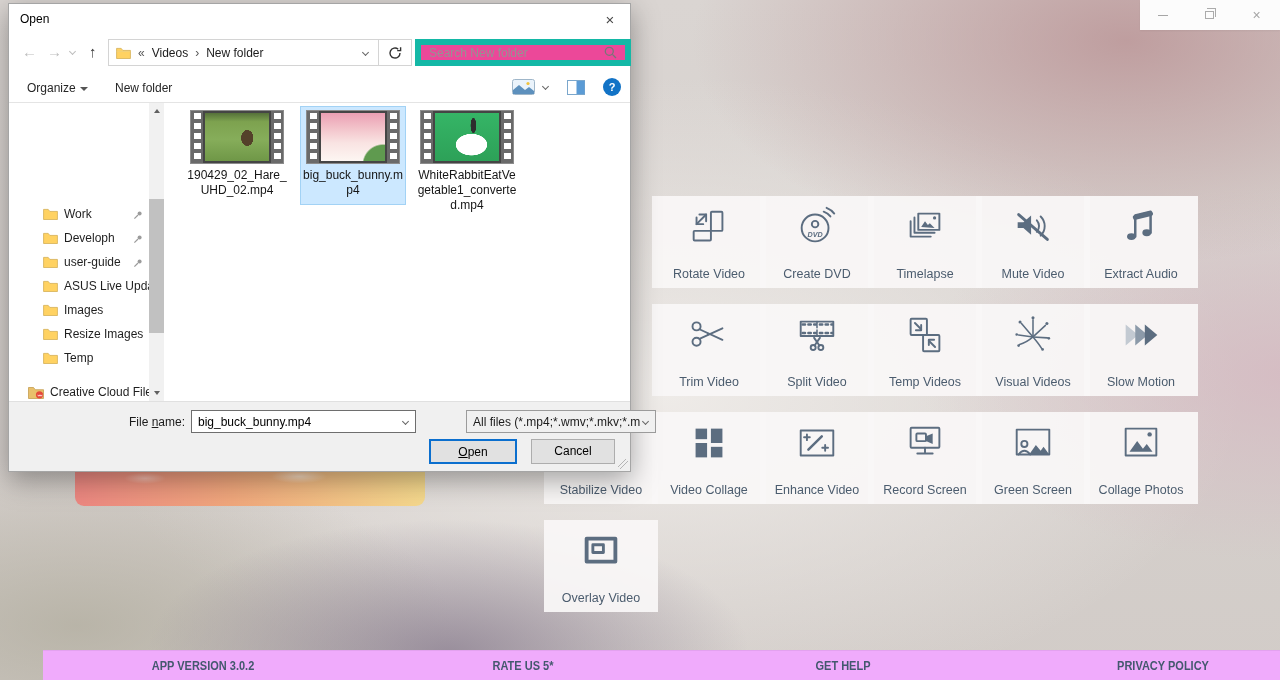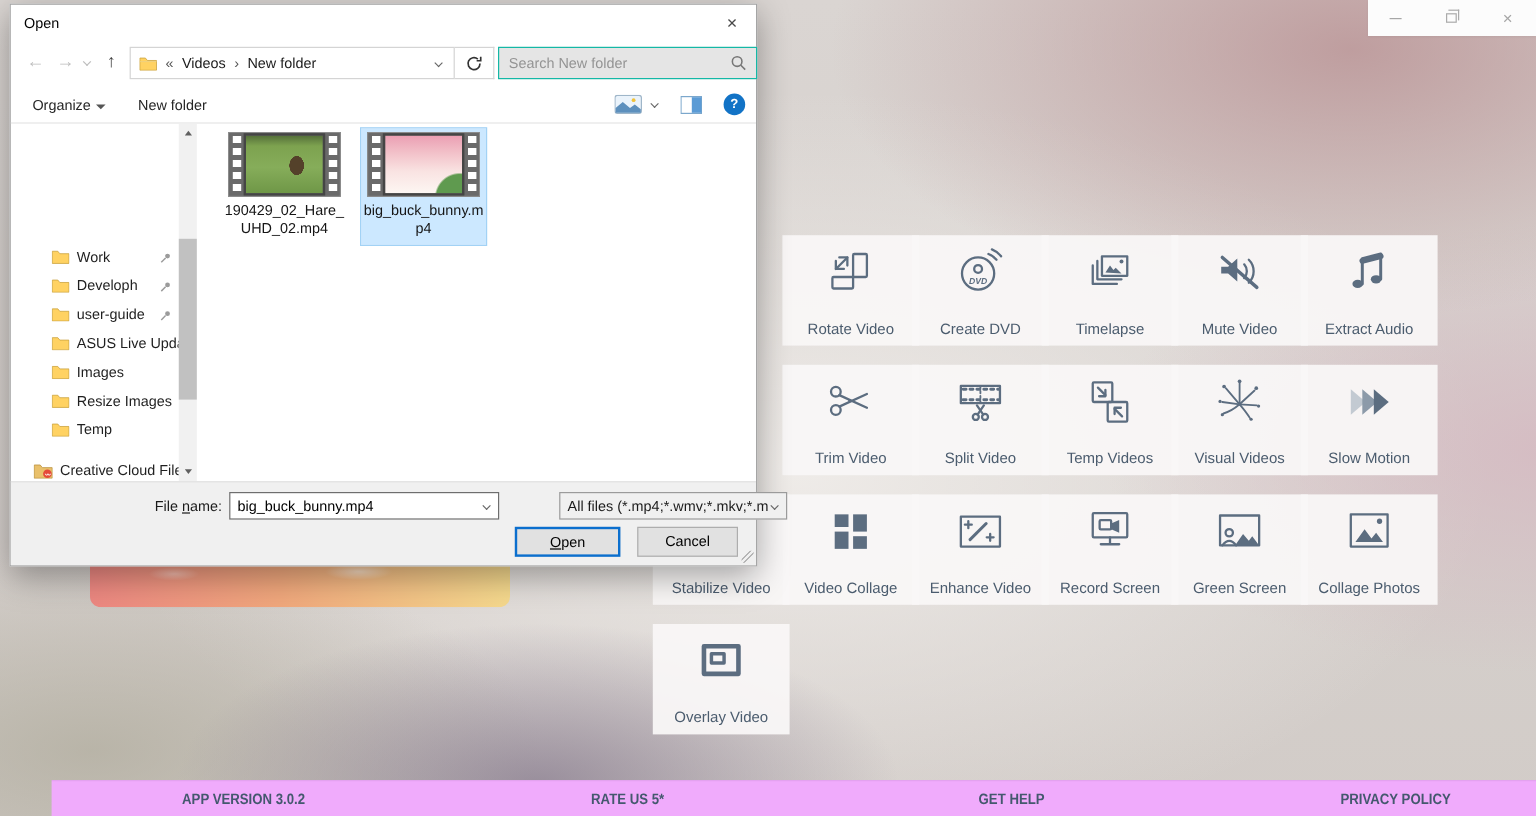--- a/index.html
+++ b/index.html
@@ -61,21 +61,21 @@
   .chev { display:inline-block; width:5px; height:5px; border-right:1.4px solid #666;
     border-bottom:1.4px solid #666; transform:rotate(45deg); }
   .chev-lite { border-color:#bdbdbd; }
   .crumb-box { position:absolute; left:99px; top:35px; width:271px; height:27px;
     border:1px solid #d4d4d4; display:flex; align-items:center; background:#fff; }
   .crumb-box > * { margin-left:7px; }
   .crumb-chev { margin-left:auto; margin-right:10px; }
   .refresh-box { position:absolute; left:370px; top:35px; width:33px; height:27px;
     border:1px solid #d4d4d4; border-left:none; display:flex; align-items:center; justify-content:center; }
   .search-box { position:absolute; left:406px; top:35px; width:216px; height:27px;
-    border:1px solid #14b8a6; display:flex; align-items:center; background:#e5e5e5; }
+    border:6px solid #14b8a6; display:flex; align-items:center; background:#ec4899; }
   .search-box input { flex:1; border:none; outline:none; padding:0 6px 0 8px; font-size:12px;
     font-family:inherit; color:#333; background:transparent; }
   .search-box input::placeholder { color:#949494; }
   .search-icon { margin-right:8px; flex:0 0 auto; }
   .toolbar-item { position:absolute; top:77px; font-size:12px; color:#262626; }
   .tb-caret { display:inline-block; width:0; height:0; border-left:4px solid transparent;
     border-right:4px solid transparent; border-top:4px solid #555; margin-left:4px; vertical-align:middle; }
   .tb-view { position:absolute; left:503px; top:75px; }
   .tb-pane { position:absolute; left:558px; top:76px; }
   .tb-help { position:absolute; left:594px; top:74px; width:18px; height:18px; border-radius:50%;
@@ -481,20 +481,28 @@
       <div class="fname">190429_02_Hare_UHD_02.mp4</div>
     </div>
     <div class="file-item sel" style="left:292px">
       <div class="thumb">
         <span class="strip strip-l"></span>
         <span class="strip strip-r"></span>
         <span class="pic pic-bunny"></span>
       </div>
       <div class="fname" style="padding-bottom:6px">big_buck_bunny.mp4</div>
     </div>
+    <div class="file-item" style="left:406px">
+      <div class="thumb">
+        <span class="strip strip-l"></span>
+        <span class="strip strip-r"></span>
+        <span class="pic pic-rabbit"></span>
+      </div>
+      <div class="fname">WhiteRabbitEatVegetable1_converted.mp4</div>
+    </div>
   </div>
 
   <div class="dlg-bottom">
     <span class="fn-label">
       <span>File </span><span class="mn">n</span><span>ame:</span>
     </span>
     <div class="fn-input">
       <input type="text" readonly="" value="big_buck_bunny.mp4" style="">
       <span class="chev combo-chev"></span>
     </div>

